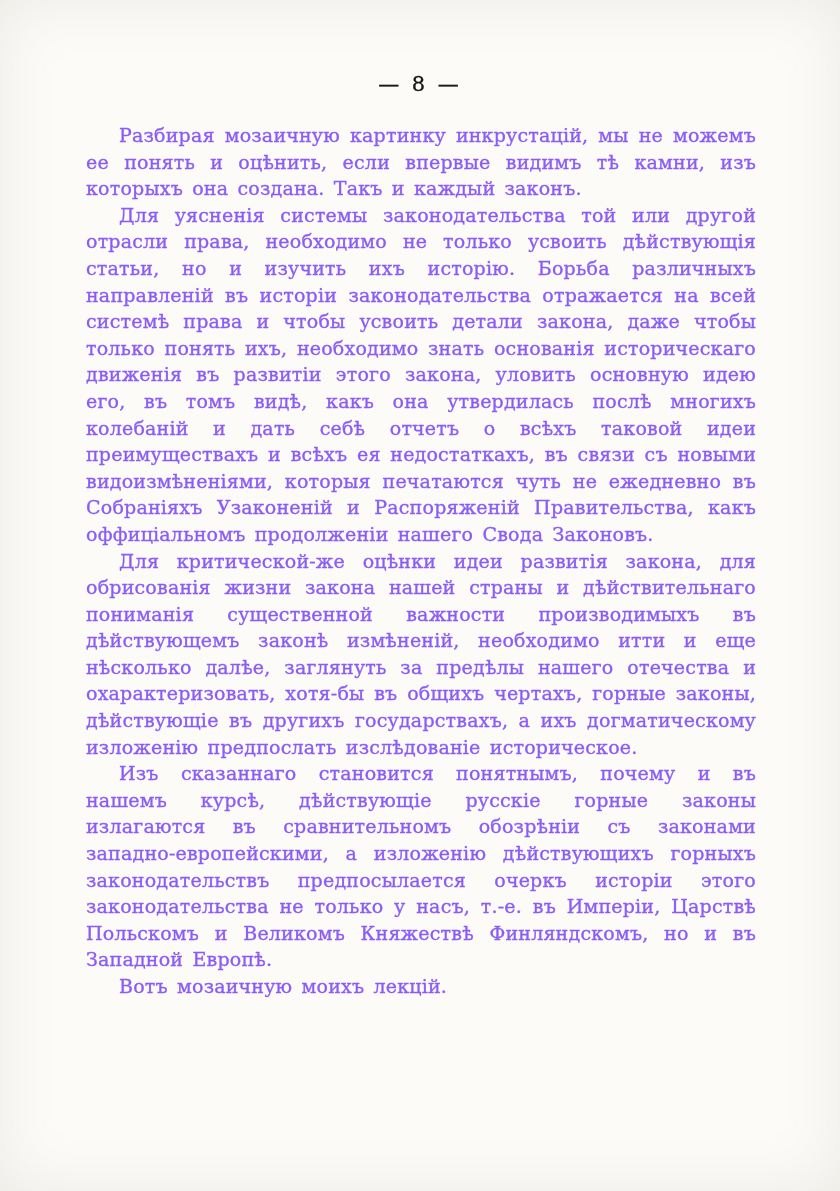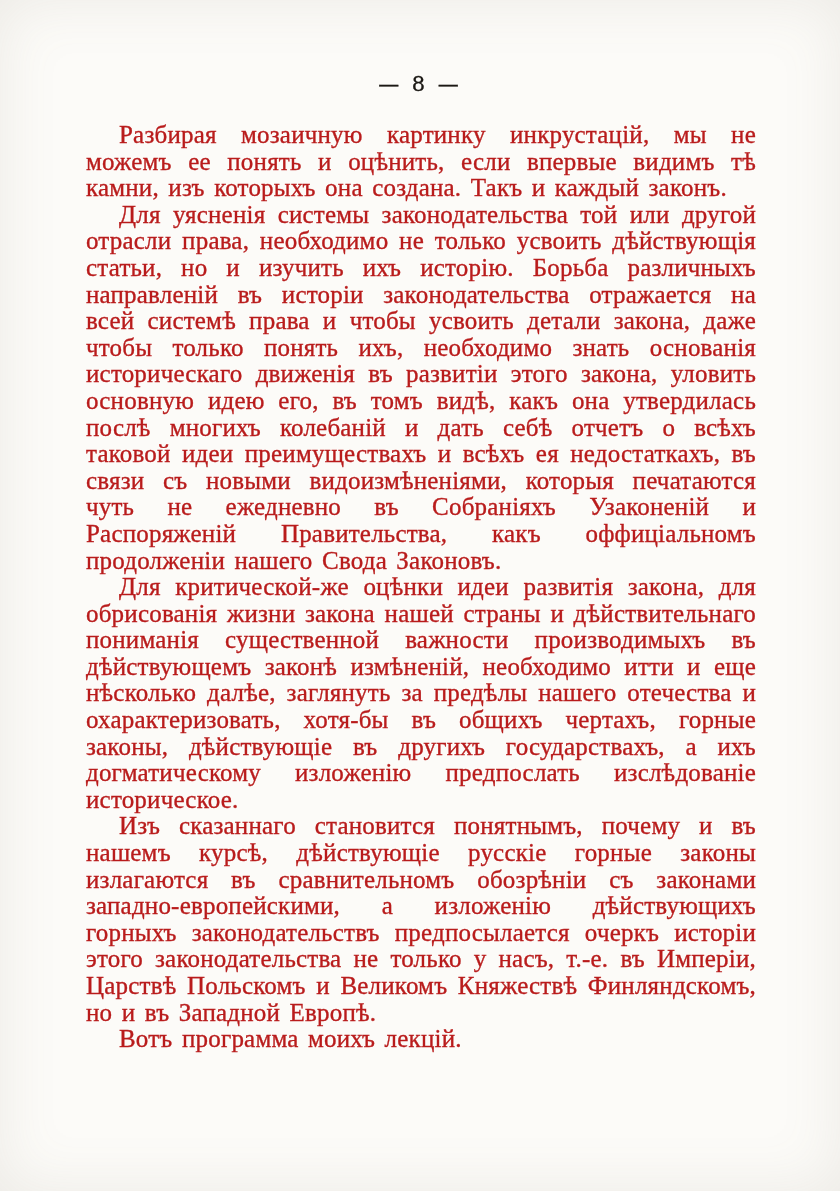--- a/index.html
+++ b/index.html
@@ -26,43 +26,42 @@
     text-align: center;
     font-size: 21px;
     font-weight: 500;
     letter-spacing: 3px;
     color: #1b1814;
     -webkit-text-stroke: 0.3px currentColor;
   }
 
   .page-text {
     margin: 26px 84px 0 86px;
-    font-size: 25px;
+    font-size: 19px;
     line-height: 26.6px;
     text-align: justify;
     word-spacing: 3px;
     letter-spacing: 0.2px;
     font-weight: 500;
     -webkit-text-stroke: 0.35px currentColor;
-    color: #b91c1c;
-    font-family: Liberation Serif, serif;
+    color: #8b5cf6;
   }
 
   .page-text p {
     text-indent: 33px;
   }
 </style>
 </head>
 <body>
 
 <div class="scan-page">
 
   <div class="page-number">— 8 —</div>
 
   <div class="page-text">
     <p>Разбирая мозаичную картинку инкрустацій, мы не можемъ ее понять и оцѣнить, если впервые видимъ тѣ камни, изъ которыхъ она создана. Такъ и каждый законъ.</p>
     <p>Для уясненія системы законодательства той или другой отрасли права, необходимо не только усвоить дѣйствующія статьи, но и изучить ихъ исторію. Борьба различныхъ направленій въ исторіи законодательства отражается на всей системѣ права и чтобы усвоить детали закона, даже чтобы только понять ихъ, необходимо знать основанія историческаго движенія въ развитіи этого закона, уловить основную идею его, въ томъ видѣ, какъ она утвердилась послѣ многихъ колебаній и дать себѣ отчетъ о всѣхъ таковой идеи преимуществахъ и всѣхъ ея недостаткахъ, въ связи съ новыми видоизмѣненіями, которыя печатаются чуть не ежедневно въ Собраніяхъ Узаконеній и Распоряженій Правительства, какъ оффиціальномъ продолженіи нашего Свода Законовъ.</p>
     <p>Для критической-же оцѣнки идеи развитія закона, для обрисованія жизни закона нашей страны и дѣйствительнаго пониманія существенной важности производимыхъ въ дѣйствующемъ законѣ измѣненій, необходимо итти и еще нѣсколько далѣе, заглянуть за предѣлы нашего отечества и охарактеризовать, хотя-бы въ общихъ чертахъ, горные законы, дѣйствующіе въ другихъ государствахъ, а ихъ догматическому изложенію предпослать изслѣдованіе историческое.</p>
     <p>Изъ сказаннаго становится понятнымъ, почему и въ нашемъ курсѣ, дѣйствующіе русскіе горные законы излагаются въ сравнительномъ обозрѣніи съ законами западно-европейскими, а изложенію дѣйствующихъ горныхъ законодательствъ предпосылается очеркъ исторіи этого законодательства не только у насъ, т.-е. въ Имперіи, Царствѣ Польскомъ и Великомъ Княжествѣ Финляндскомъ, но и въ Западной Европѣ.</p>
-    <p>Вотъ программа моихъ лекцій.</p>
+    <p>Вотъ мозаичную моихъ лекцій.</p>
   </div>
 
 </div>
 
 </body></html>

